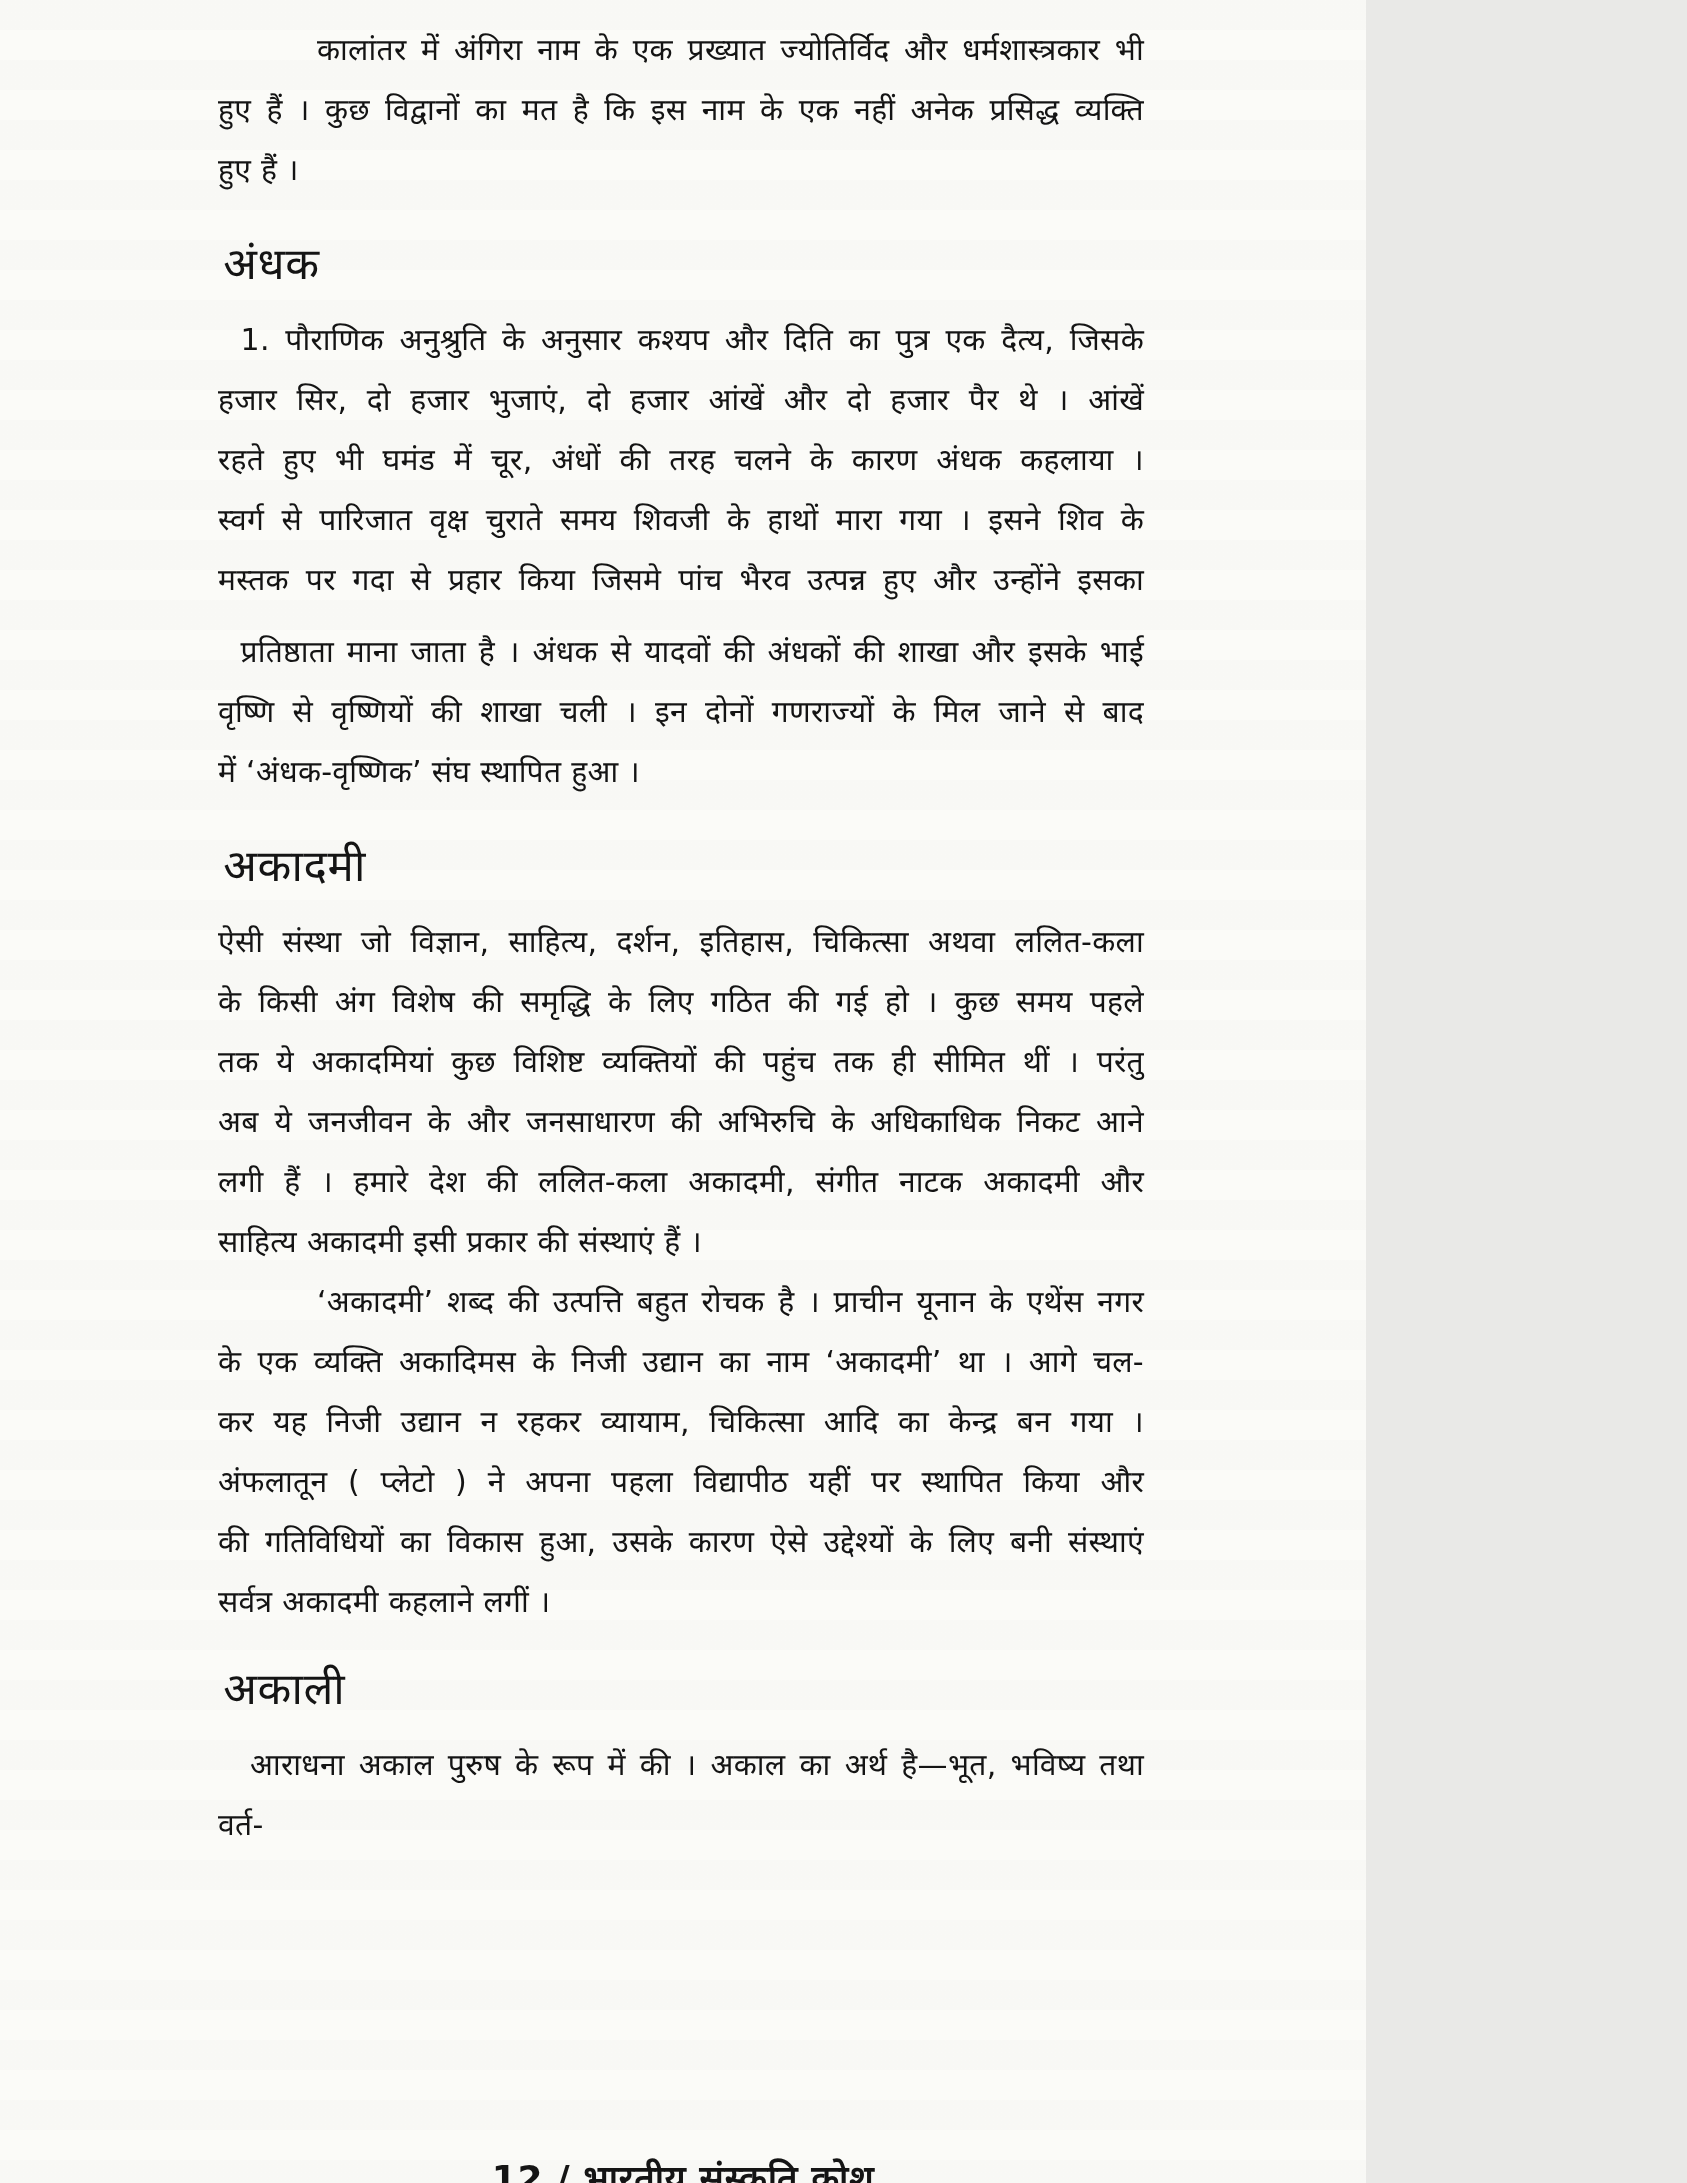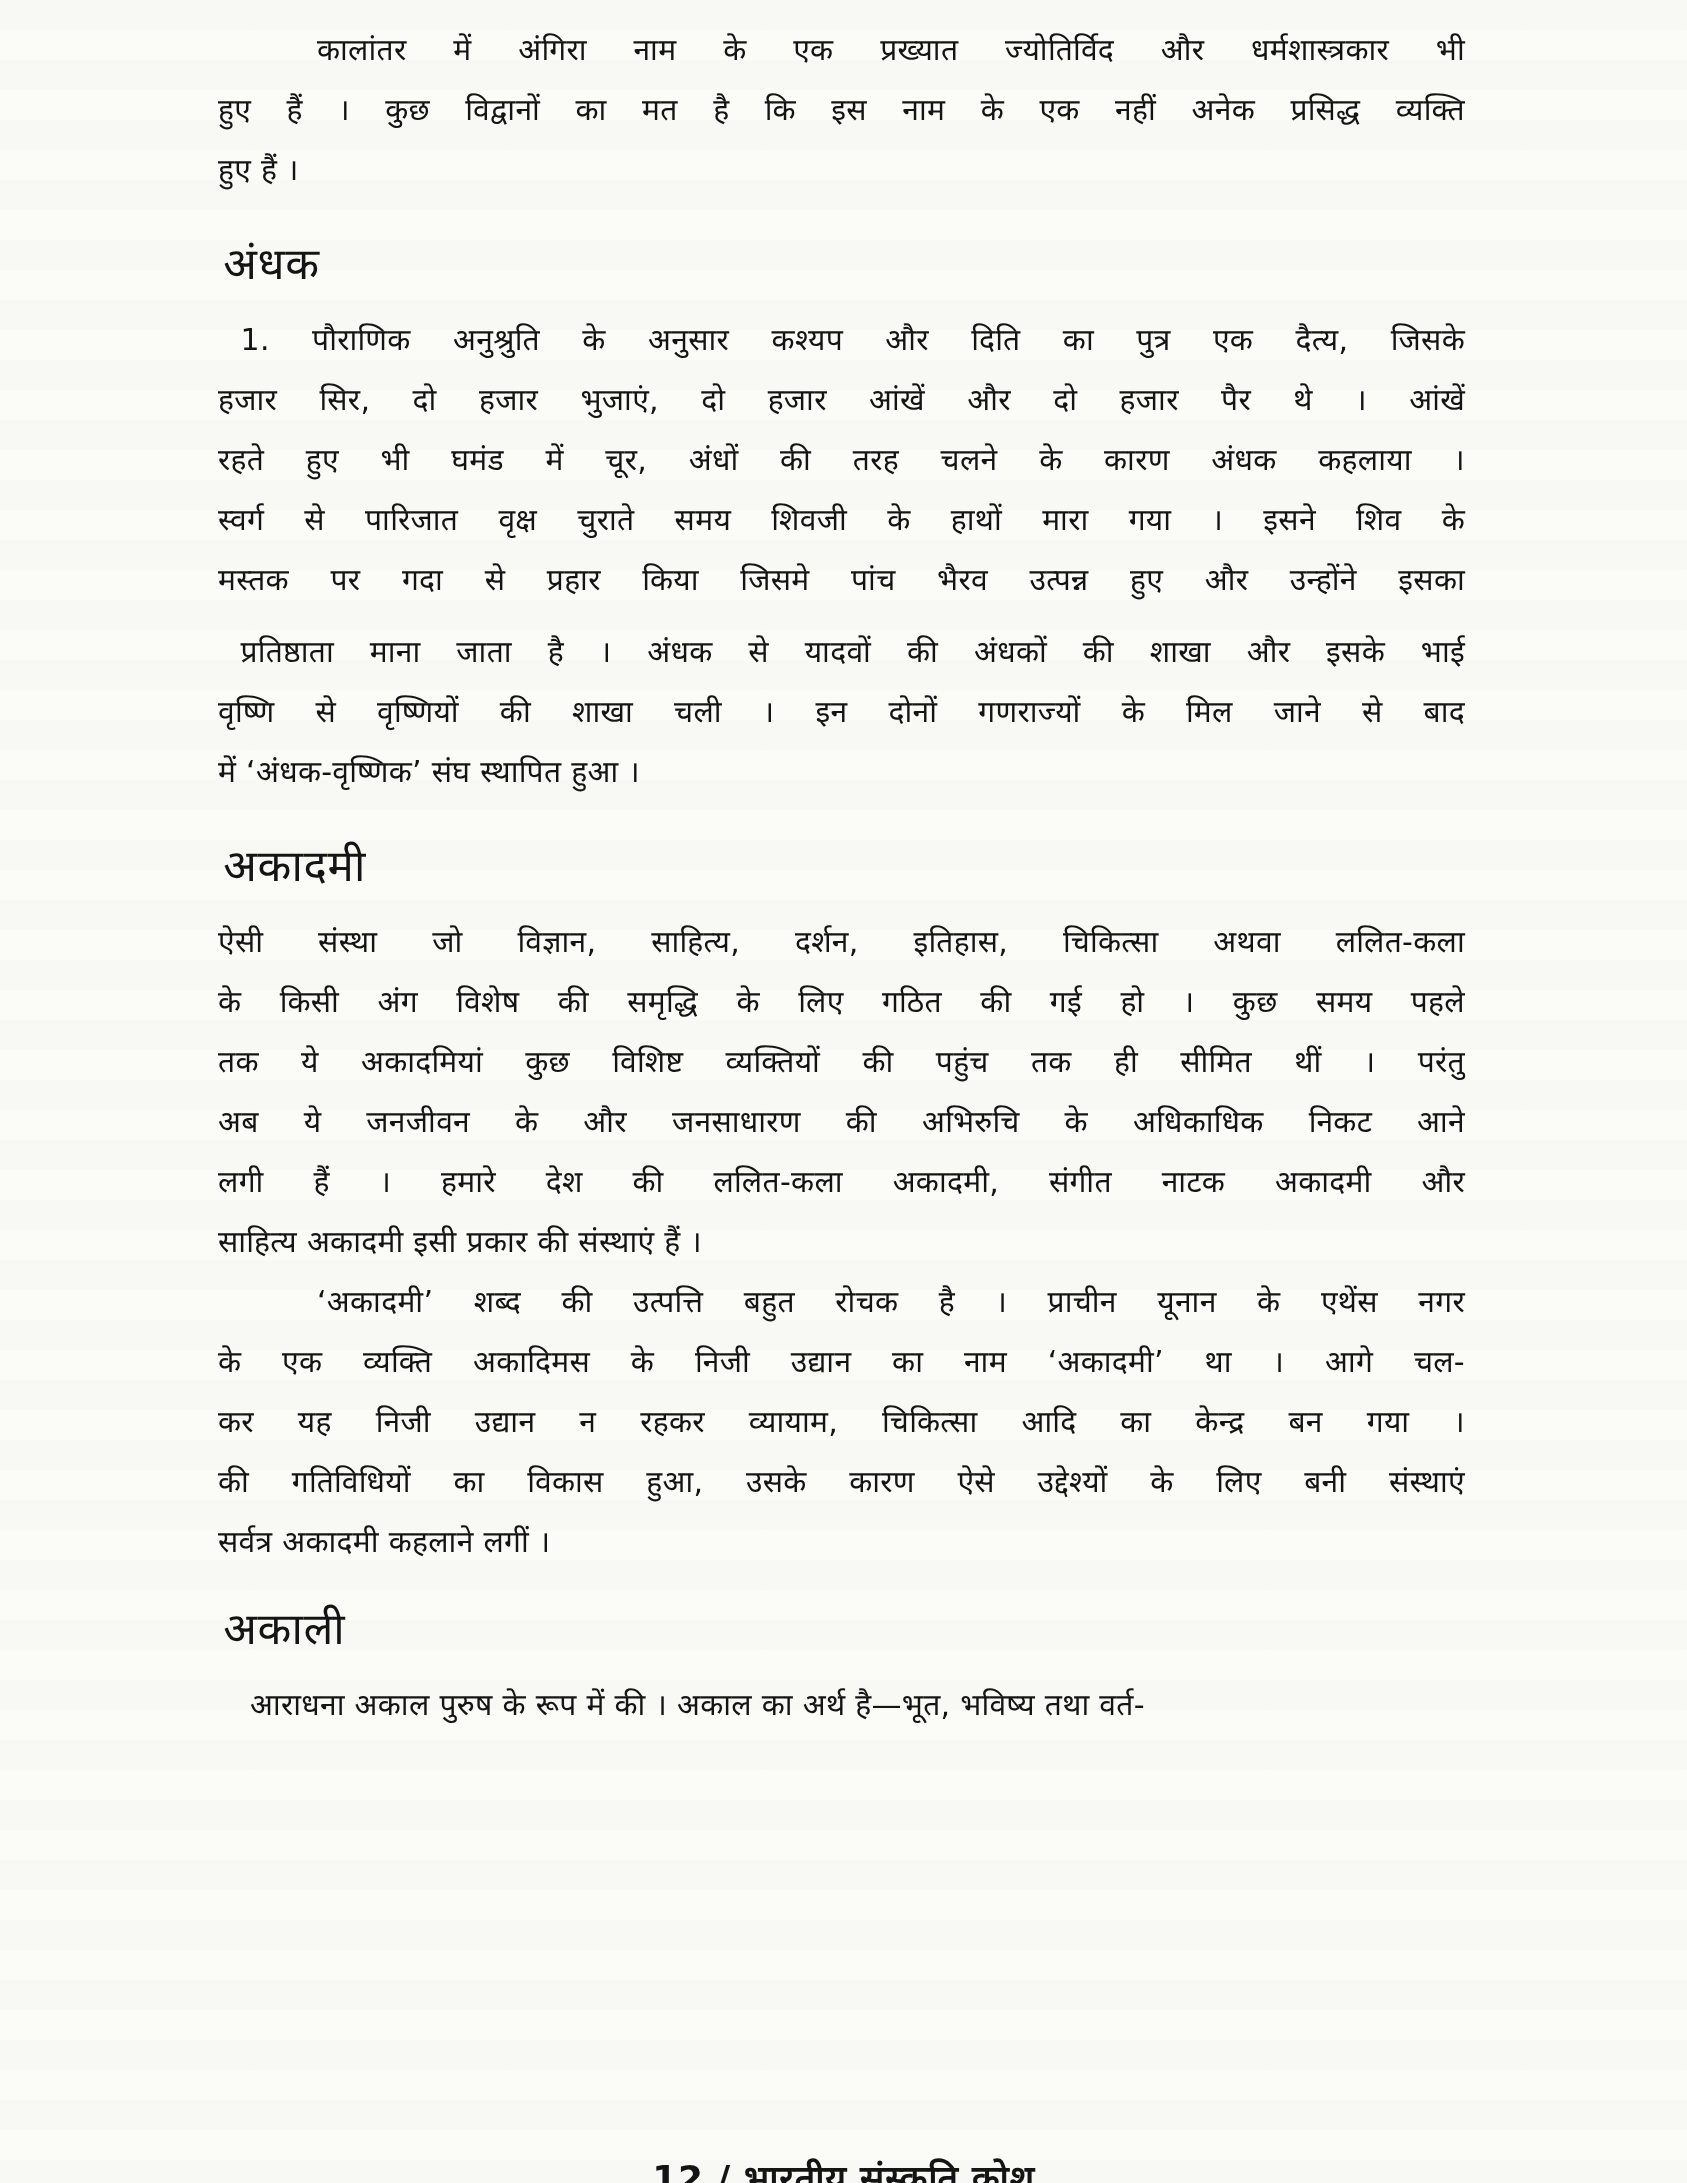--- a/index.html
+++ b/index.html
@@ -6,21 +6,21 @@
   body {
     width: 1687px;
     height: 2183px;
     background: #e9e9e7;
     font-family: "DejaVu Sans", sans-serif;
     color: #141414;
     overflow: hidden;
   }
   .page {
     position: relative;
-    width: 1687px;
+    width: 1366px;
     height: 2183px;
     background:
       repeating-linear-gradient(180deg,
         rgba(0,0,0,0.012) 0px, rgba(0,0,0,0.012) 30px,
         rgba(255,255,255,0) 30px, rgba(255,255,255,0) 60px),
       #fbfbf8;
   }
   .content {
     padding: 20px 222px 0 218px;
   }
@@ -92,20 +92,21 @@
         <div class="tline">के किसी अंग विशेष की समृद्धि के लिए गठित की गई हो । कुछ समय पहले</div>
         <div class="tline">तक ये अकादमियां कुछ विशिष्ट व्यक्तियों की पहुंच तक ही सीमित थीं । परंतु</div>
         <div class="tline">अब ये जनजीवन के और जनसाधारण की अभिरुचि के अधिकाधिक निकट आने</div>
         <div class="tline">लगी हैं । हमारे देश की ललित-कला अकादमी, संगीत नाटक अकादमी और</div>
         <div class="tline last">साहित्य अकादमी इसी प्रकार की संस्थाएं हैं ।</div>
       </div>
     <div class="para indent-first">
         <div class="tline">‘अकादमी’ शब्द की उत्पत्ति बहुत रोचक है । प्राचीन यूनान के एथेंस नगर</div>
         <div class="tline">के एक व्यक्ति अकादिमस के निजी उद्यान का नाम ‘अकादमी’ था । आगे चल-</div>
         <div class="tline">कर यह निजी उद्यान न रहकर व्यायाम, चिकित्सा आदि का केन्द्र बन गया ।</div>
+        <div class="tline">अंफलातून ( प्लेटो ) ने अपना पहला विद्यापीठ यहीं पर स्थापित किया और</div>
         <div class="tline">की गतिविधियों का विकास हुआ, उसके कारण ऐसे उद्देश्यों के लिए बनी संस्थाएं</div>
         <div class="tline last">सर्वत्र अकादमी कहलाने लगीं ।</div>
       </div>
 
     <h2 class="entry-heading heading-akali">अकाली</h2>
     <div class="para small-indent">
         <div class="tline last">आराधना अकाल पुरुष के रूप में की । अकाल का अर्थ है—भूत, भविष्य तथा वर्त-</div>
       </div>
 
   </div>

